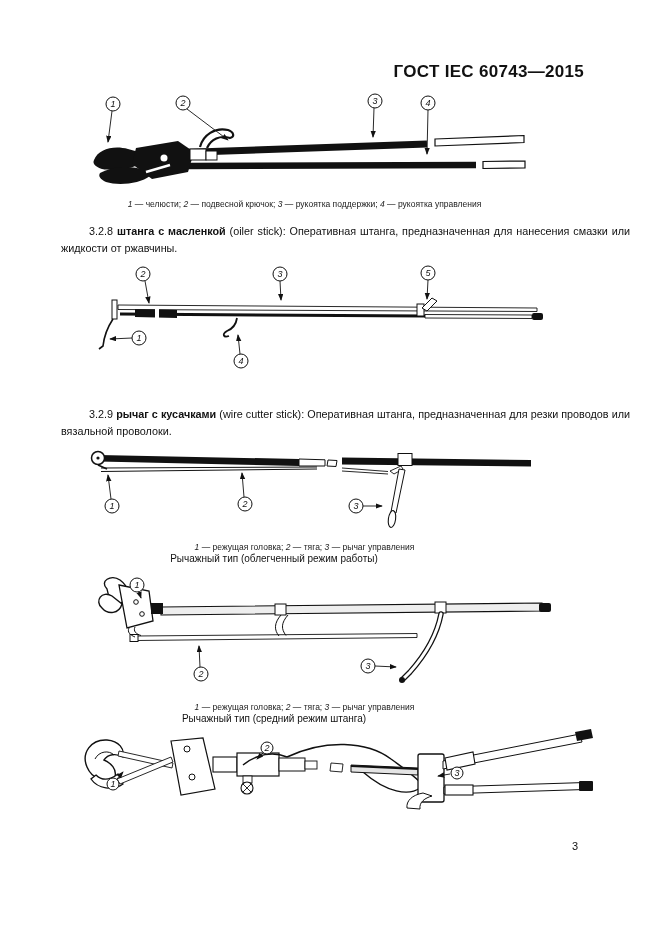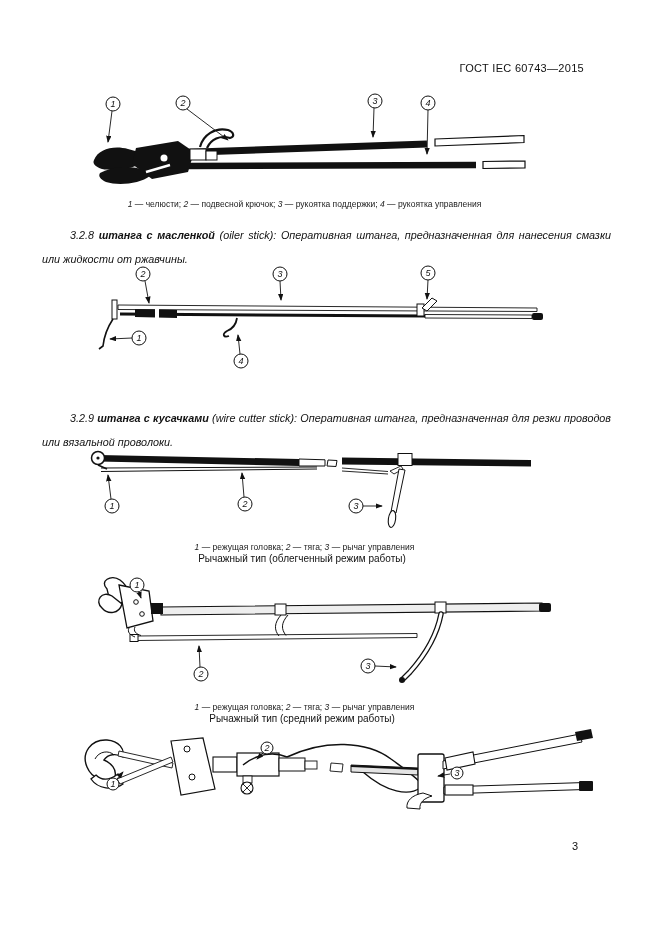--- a/index.html
+++ b/index.html
@@ -1,26 +1,26 @@
 <!DOCTYPE html>
 <html><head>
 <meta charset="utf-8">
 <style>
   * { margin:0; padding:0; box-sizing:border-box; }
   html,body { background:#fff; }
   .page {
     position:relative; width:661px; height:935px; background:#fff;
     font-family:"Liberation Sans", sans-serif; color:#111; overflow:hidden;
   }
-  .hdr { position:absolute; top:62px; right:77px; font-size:11px; font-weight:normal; letter-spacing:.3px; }
+  .hdr { position:absolute; top:62px; right:77px; font-size:17px; font-weight:bold; letter-spacing:.3px; }
   .fig { position:absolute; }
   .cap { position:absolute; left:0; width:609px; text-align:center; font-size:8.5px; color:#1a1a1a; }
   .cap i { font-style:italic; }
-  .subcap { position:absolute; left:0; width:548px; text-align:center; font-size:10px; color:#111;margin-left:28px; }
-  .para { position:absolute; left:42px; width:569px; font-size:10.8px; line-height:24px; text-align:justify; text-indent:28px;font-style:italic; }
+  .subcap { position:absolute; left:0; width:548px; text-align:center; font-size:10px; color:#111; }
+  .para { position:absolute; left:61px; width:569px; font-size:10.8px; line-height:17px; text-align:justify; text-indent:28px; }
   .pageno { position:absolute; left:572px; top:840px; font-size:11px; }
   .co  { fill:#fff; stroke:#111; stroke-width:1; }
   .cot { font-size:9px; font-style:italic; fill:#111; text-anchor:middle; font-family:"Liberation Sans",sans-serif; }
   .ld  { stroke:#111; stroke-width:0.9; fill:none; }
 </style>
 </head>
 <body>
 
 <div class="page">
 
@@ -122,21 +122,21 @@
       <circle class="co" cx="54" cy="76" r="7"></circle>
       <text class="cot" x="54" y="79">1</text>
     </g>
     <g>
       <line class="ld" x1="155" y1="92" x2="153" y2="73" marker-end="url(#ah2)"></line>
       <circle class="co" cx="156" cy="99" r="7"></circle>
       <text class="cot" x="156" y="102">4</text>
     </g>
   </svg>
 
-  <p class="para" style="top:406px"><span>3.2.9</span> <b>штанга с кусачками</b><span> (wire cutter stick): Оперативная штанга, предназначенная для резки проводов или вязальной проволоки.</span></p>
+  <p class="para" style="top:406px"><span>3.2.9</span> <b>рычаг с кусачками</b><span> (wire cutter stick): Оперативная штанга, предназначенная для резки проводов или вязальной проволоки.</span></p>
 
   <svg class="fig" style="left:85px; top:443px" width="480" height="98" viewBox="0 0 480 98">
     <defs>
         <marker id="ah3" markerWidth="9" markerHeight="8" refX="7" refY="3" orient="auto">
           <path d="M0,0 L8,3 L0,6 Z" fill="#111"></path>
         </marker>
       </defs>
     <g>
       <path d="M14,12 L214,16 L214,23 L14,18.5 Z" fill="#111"></path>
       <path d="M214,16 L240,16.8 L240,23 L214,23 Z" fill="#fff" stroke="#111"></path>
@@ -218,21 +218,21 @@
       <circle class="co" cx="116" cy="101" r="7"></circle>
       <text class="cot" x="116" y="104">2</text>
     </g>
     <g>
       <line class="ld" x1="290" y1="93" x2="311" y2="94" marker-end="url(#ah4)"></line>
       <circle class="co" cx="283" cy="93" r="7"></circle>
       <text class="cot" x="283" y="96">3</text>
     </g>
   </svg>
   <div class="cap" style="top:702px"><i>1</i> — режущая головка; <i>2</i> — тяга; <i>3</i> — рычаг управления</div>
-  <div class="subcap" style="top:713px">Рычажный тип (средний режим работы)</div>
+  <div class="subcap" style="top:713px">Рычажный тип (средний режим штанга)</div>
 
   <svg class="fig" style="left:75px; top:727px" width="520" height="86" viewBox="0 0 520 86">
     <defs>
         <marker id="ah5" markerWidth="9" markerHeight="8" refX="7" refY="3" orient="auto">
           <path d="M0,0 L8,3 L0,6 Z" fill="#111"></path>
         </marker>
       </defs>
     <g>
       <path d="M12,40 C6,26 16,12 32,13 C44,14 50,22 48,30 C41,26 33,27 29,33 C36,36 42,42 40,50 C30,56 17,52 12,40 Z" fill="#fff" stroke="#111" stroke-width="1.4"></path>
       <path d="M20,32 C24,24 34,23 39,28" fill="none" stroke="#111"></path>

